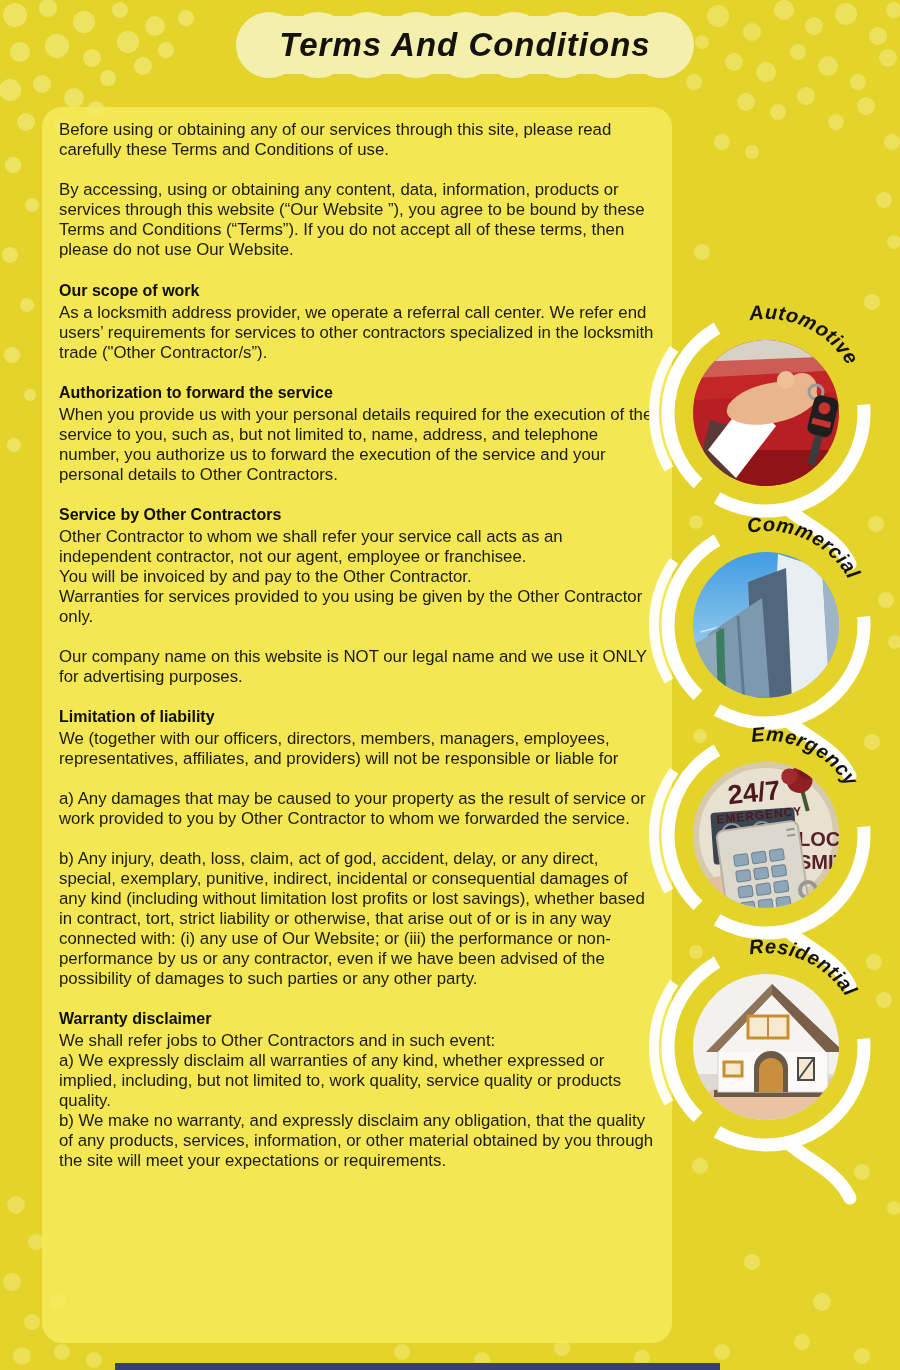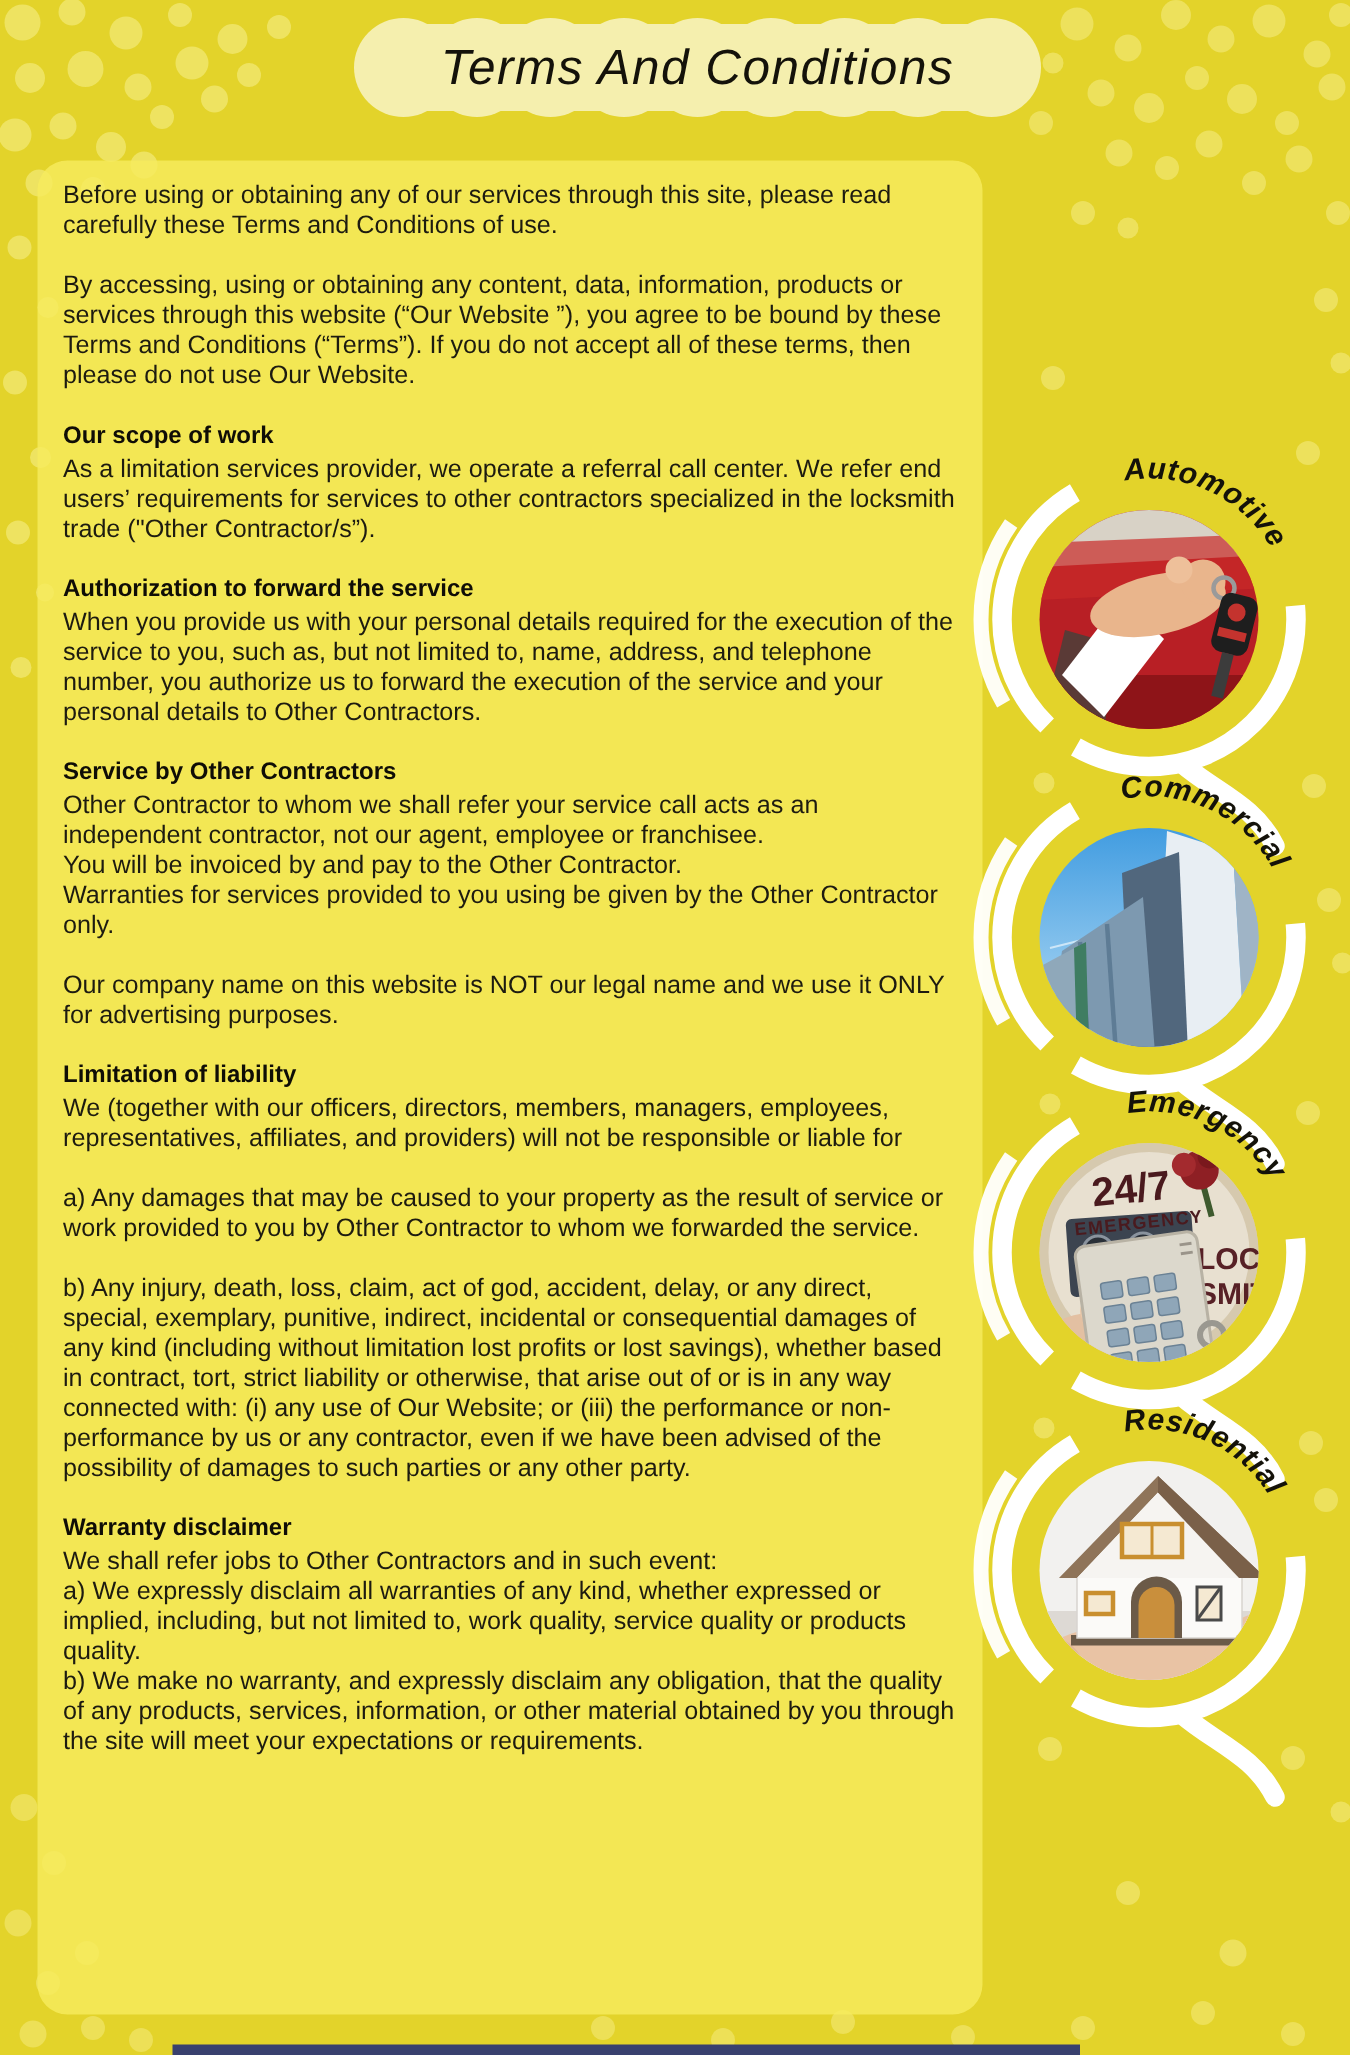--- a/index.html
+++ b/index.html
@@ -10,26 +10,26 @@
     position:relative;overflow:hidden;
   }
   .page{position:absolute;inset:0;width:900px;height:1370px;}
   svg.dots{position:absolute;left:0;top:0;z-index:0;}
   
   .title-wrap{position:absolute;left:233px;top:8px;width:464px;height:78px;z-index:3;}
   .title-wrap svg{position:absolute;left:0;top:0;}
   .title-wrap h1{
     position:absolute;left:0;top:0;width:100%;height:74px;margin:0;
     display:flex;align-items:center;justify-content:center;
-    font-size:33px;font-style:italic;font-weight:normal;color:#14120a;
+    font-size:33px;font-style:italic;font-weight:bold;color:#14120a;
     letter-spacing:1px;white-space:nowrap;
   }
   
   .panel{
-    position:absolute;left:25px;top:107px;width:630px;height:1236px;
+    position:absolute;left:42px;top:107px;width:630px;height:1236px;
     background:rgba(246,235,94,0.82);
     border-radius:20px;z-index:1;
     padding:13px 17px;box-sizing:border-box;
     color:#1d1b10;font-size:16.8px;line-height:20px;
   }
   .panel p{margin:0;}
   .panel p.pb{margin-bottom:20px;}
   .panel p.gap{margin-top:20px;}
   .panel h2{
     margin:19px 0 1px 0;font-size:16px;line-height:22px;font-weight:bold;color:#0f0d06;
@@ -159,21 +159,21 @@
     </svg>
     <h1>Terms And Conditions</h1>
   </div>
 
   <main class="panel">
     <p class="pb">Before using or obtaining any of our services through this site, please read carefully these Terms and Conditions of use.</p>
     <p class="pb">By accessing, using or obtaining any content, data, information, products or services through this website (“Our Website ”), you agree to be bound by these Terms and Conditions (“Terms”). If you do not accept all of these terms, then please do not use Our Website.</p>
 
     <section>
       <h2>Our scope of work</h2>
-      <p>As a limitation services provider, we operate a referral call center. We refer end users’ requirements for services to other contractors specialized in the locksmith trade ("Other Contractor/s”).</p>
+      <p>As a locksmith address provider, we operate a referral call center. We refer end users’ requirements for services to other contractors specialized in the locksmith trade ("Other Contractor/s”).</p>
     </section>
 
     <section>
       <h2>Authorization to forward the service</h2>
       <p>When you provide us with your personal details required for the execution of the service to you, such as, but not limited to, name, address, and telephone number, you authorize us to forward the execution of the service and your personal details to Other Contractors.</p>
     </section>
 
     <section>
       <h2>Service by Other Contractors</h2>
       <p>Other Contractor to whom we shall refer your service call acts as an independent contractor, not our agent, employee or franchisee.</p>

